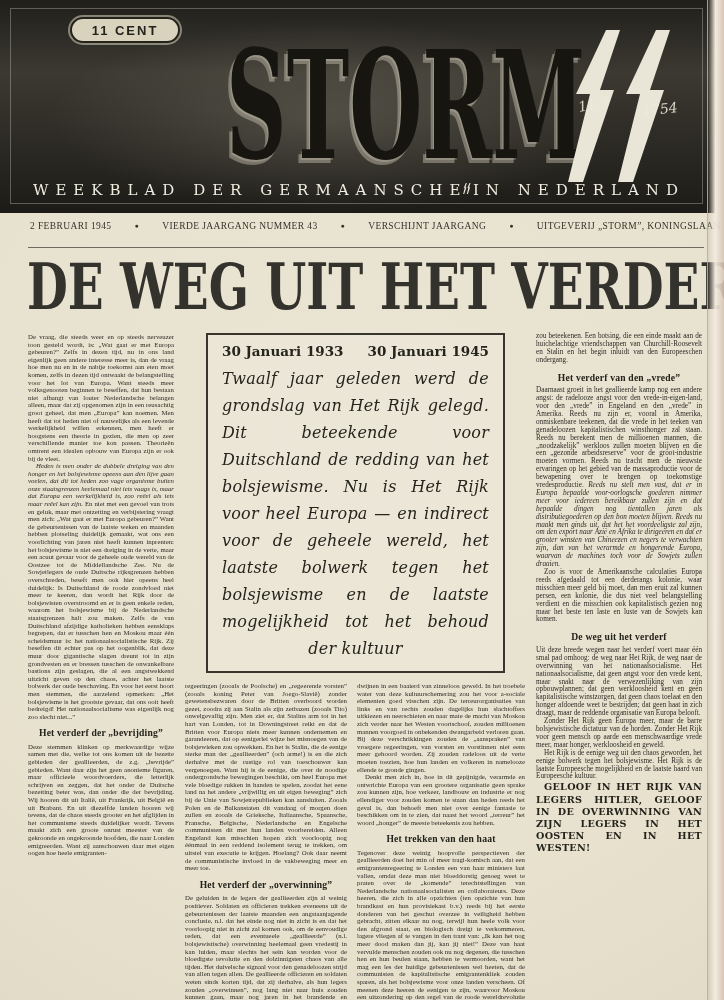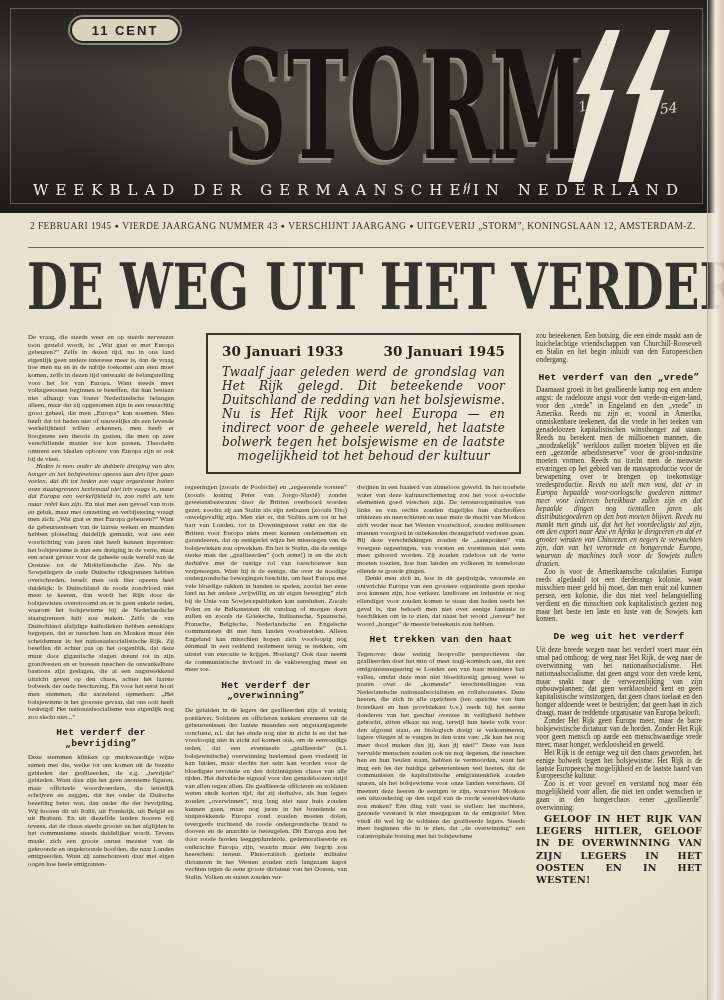--- a/index.html
+++ b/index.html
@@ -49,60 +49,60 @@
   .subtitle{
     position:absolute; left:33px; right:30px; bottom:13px;
     display:flex; align-items:center; justify-content:space-between;
     color:#efece0; font-family:"DejaVu Serif", serif; font-size:15px; letter-spacing:7px;
     white-space:nowrap;
   }
   .subtitle .runes-small{ margin:0 2px 2px -4px; }
   
   .dateline{
     position:absolute; top:221px; left:30px; right:26px;
-    display:flex; align-items:center; gap:3px;
+    display:flex; align-items:center; gap:23px;
     font-size:9.5px; letter-spacing:.4px; color:#34332b; white-space:nowrap;
   }
   .dateline .sep{ font-size:7px; line-height:1; color:#34332b; }
   .rule{ position:absolute; top:247px; left:28px; right:20px; border-top:1px solid rgba(70,66,55,.75); }
   .headline{
     position:absolute; top:254px; left:27px; margin:0;
     font-family:"DejaVu Serif", serif; font-weight:bold; font-size:64px; line-height:1.02;
     color:#33322c; white-space:nowrap;
     transform:scaleX(0.735); transform-origin:left top; letter-spacing:0px;
   }
   
   .body{
     position:absolute; top:333px; left:28px; right:22px; bottom:8px;
     display:flex; gap:11px;
   }
   .col{ font-size:6.8px; line-height:7.6px; text-align:justify; color:#2c2b25; }
   .col p{ margin:0; }
   .col p + p{ text-indent:8px; }
   .col h3{
-    font-family:Liberation Mono, monospace; font-size:9.6px; line-height:1.1;
+    font-family:Liberation Serif, serif; font-size:9.6px; line-height:1.1;
     text-align:center; margin:8px 0 4px; color:#23221b; letter-spacing:.2px;
   }
   .c1{ width:146px; }
   .cmid{ width:340px; display:flex; flex-direction:column; }
   .mid-cols{ display:flex; gap:10px; margin-top:9px; flex:1; }
   .c2{ width:162px; }
   .c3{ flex:1; }
   .c4{ flex:1; font-size:7.2px; line-height:7.9px; }
   .it{ font-style:italic; }
   
   .quote-box{
-    margin-left:21px; margin-right:4px; border:2px solid #38362c;
+    margin-left:21px; margin-right:20px; border:2px solid #38362c;
     padding:8px 14px 9px; background:rgba(238,233,220,.45);
   }
   .quote-dates{ display:flex; justify-content:space-between;
     font-family:"DejaVu Serif", serif; font-weight:bold; font-size:13.5px; color:#26251d; }
   .quote-text{
     margin-top:6px; font-family:"DejaVu Serif", serif; font-style:italic;
-    font-size:12px; line-height:14px; color:#26251d;
+    font-size:16px; line-height:27px; color:#26251d;
     text-align:justify; text-align-last:center; letter-spacing:.2px;
   }
   .closing{
     font-family:"DejaVu Serif", serif; font-weight:bold; font-size:9.6px;
     line-height:12.2px; letter-spacing:.3px; text-align:justify; margin-top:3px; color:#23221b;
   }
   .rune-fill{ fill:#e9e6d8; }
 </style>
 </head>
 <body>
@@ -183,20 +183,19 @@
 
     <div class="col c4">
       <p>zou beteekenen. Een botsing, die een einde maakt aan de huichelachtige vriendschappen van Churchill-Roosevelt en Stalin en het begin inluidt van den Europeeschen ondergang.</p>
       <h3>Het verderf van den „vrede”</h3>
       <p><span>Daarnaast groeit in het geallieerde kamp nog een andere angst: de radelooze angst voor den vrede-in-eigen-land, voor den „vrede” in Engeland en den „vrede” in Amerika. Reeds nu zijn er, vooral in Amerika, onmiskenbare teekenen, dat die vrede in het teeken van genadeloozen kapitalistischen winsthonger zal staan. Reeds nu berekent men de millioenen mannen, die „noodzakelijk” werkloos zullen moeten blijven en die een „gezonde arbeidsreserve” voor de groot-industrie moeten vormen. Reeds nu tracht men de nieuwste ervaringen op het gebied van de massaproductie voor de bewapening over te brengen op toekomstige vredesproductie.</span> <span class="it">Reeds nu stelt men vast, dat er in Europa bepaalde voor-oorlogsche goederen nimmer meer voor iedereen bereikbaar zullen zijn en dat bepaalde dingen nog tientallen jaren als distributiegoederen op den bon moeten blijven. Reeds nu maakt men ginds uit, dat het het voordeeligste zal zijn, om den export naar Azië en Afrika te dirigeeren en dat er grooter winsten van Chineezen en negers te verwachten zijn, dan van het verarmde en hongerende Europa, waarvan de machines toch voor de Sowjets zullen draaien.</span></p>
       <p>Zoo is voor de Amerikaansche calculaties Europa reeds afgedaald tot een derderangs kolonie, waar misschien meer geld bij moet, dan men eruit zal kunnen persen, een kolonie, die dus niet veel belangstelling verdient en die misschien ook kapitalistisch gezien nog maar het beste ten laste en luste van de Sowjets kan komen.</p>
       <h3>De weg uit het verderf</h3>
       <p>Uit deze breede wegen naar het verderf voert maar één smal pad omhoog: de weg naar Het Rijk, de weg naar de overwinning van het nationaalsocialisme. Het nationaalsocialisme, dat geen angst voor den vrede kent, maar snakt naar de verwezenlijking van zijn opbouwplannen; dat geen werkloosheid kent en geen kapitalistische winstzorgen, dat geen chaos toelaat en den honger afdoende weet te bestrijden; dat geen haat in zich draagt, maar de reddende organisatie van Europa belooft.</p>
       <p>Zonder Het Rijk geen Europa meer, maar de barre bolsjewistische dictatuur van de horden. Zonder Het Rijk voor geen mensch op aarde een menschwaardige vrede meer, maar honger, werkloosheid en geweld.</p>
       <p>Het Rijk is de eenige weg uit den chaos geworden, het eenige bolwerk tegen het bolsjewisme. Het Rijk is de laatste Europeesche mogelijkheid en de laatste haard van Europeesche kultuur.</p>
-      <p>Zoo is er voor gevoel en verstand nog maar één mogelijkheid voor allen, die niet ten onder wenschen te gaan in den hongerchaos eener „geallieerde” overwinning:</p>
       <p class="closing">GELOOF IN HET RIJK VAN LEGERS HITLER, GELOOF IN DE OVERWINNING VAN ZIJN LEGERS IN HET OOSTEN EN IN HET WESTEN!</p>
     </div>
 
   </div>
 
   <div class="page-edge"></div>
 </div>
 
 </body></html>

